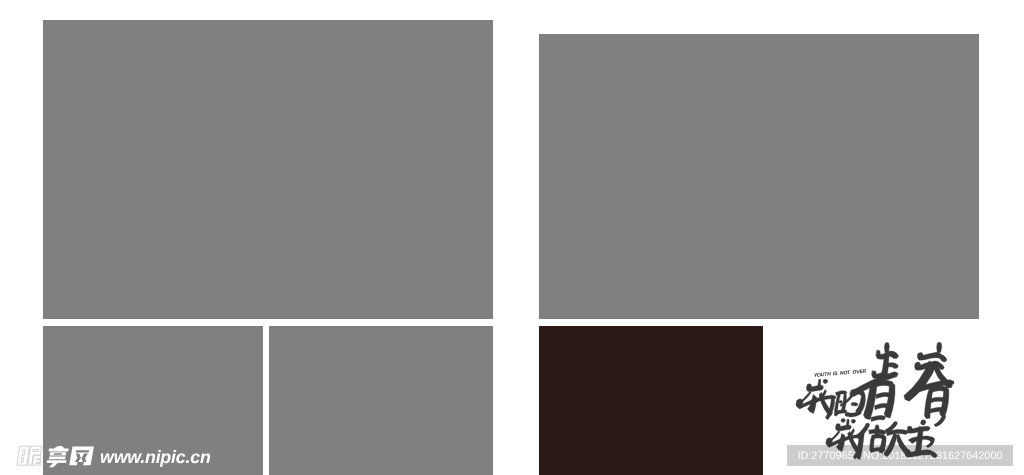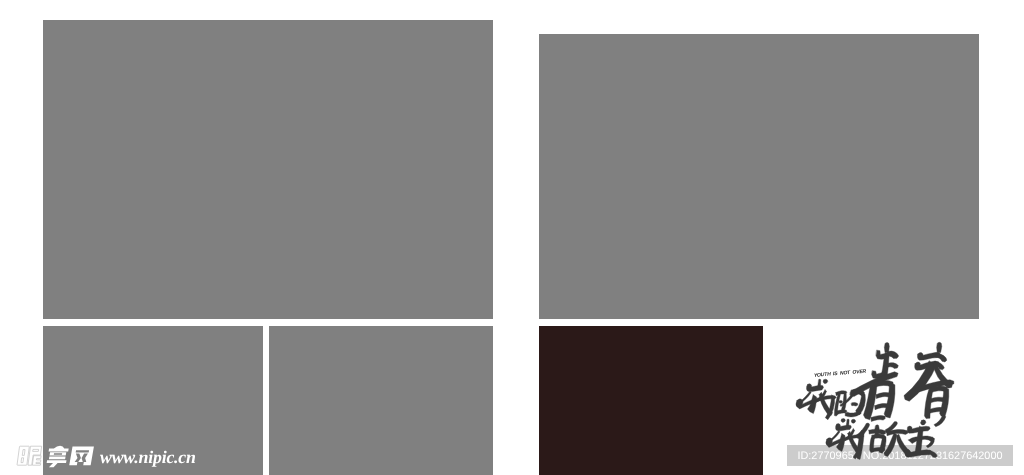--- a/index.html
+++ b/index.html
@@ -9,21 +9,21 @@
   #art{position:absolute;left:795px;top:335px;width:170px;height:140px;overflow:visible;z-index:5;}
   #art svg{display:block;}
   #idbar{position:absolute;z-index:3;left:787px;top:445px;width:226px;height:21px;
          background:#cccccc;display:flex;align-items:center;justify-content:center;}
   #idbar span{color:#ffffff;font-size:10.9px;letter-spacing:0px;white-space:nowrap;
               font-family:"Liberation Sans",sans-serif;}
   #wm{position:absolute;left:15px;top:445px;height:22px;}
   #wmlogo{position:absolute;left:0px;top:0px;}
   #wmurl{position:absolute;left:85px;top:2px;color:#ffffff;font-size:17.8px;
          font-style:italic;font-weight:bold;letter-spacing:-0.2px;
-         font-family:Liberation Serif, serif;white-space:nowrap;}
+         font-family:Liberation Sans, sans-serif;white-space:nowrap;}
 </style>
 </head>
 <body>
 
 <div id="panels">
     <div class="box" style="left: 43px; top: 20px; width: 450px; height: 299px; background: rgb(128, 128, 128);"></div>
     <div class="box" style="left: 43px; top: 326px; width: 220px; height: 149px; background: rgb(128, 128, 128);"></div>
     <div class="box" style="left: 269px; top: 326px; width: 224px; height: 149px; background: rgb(128, 128, 128);"></div>
     <div class="box" style="left: 539px; top: 34px; width: 440px; height: 285px; background: rgb(128, 128, 128);"></div>
     <div class="box" style="left: 539px; top: 326px; width: 224px; height: 149px; background: rgb(43, 25, 24);"></div>

